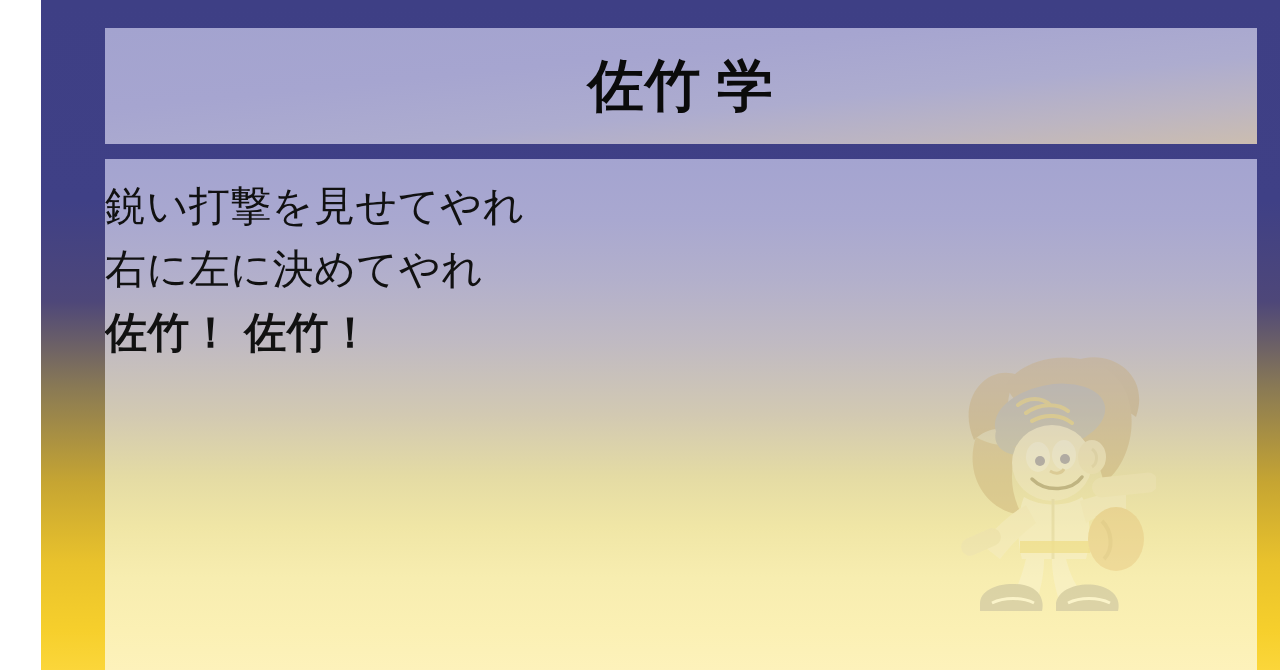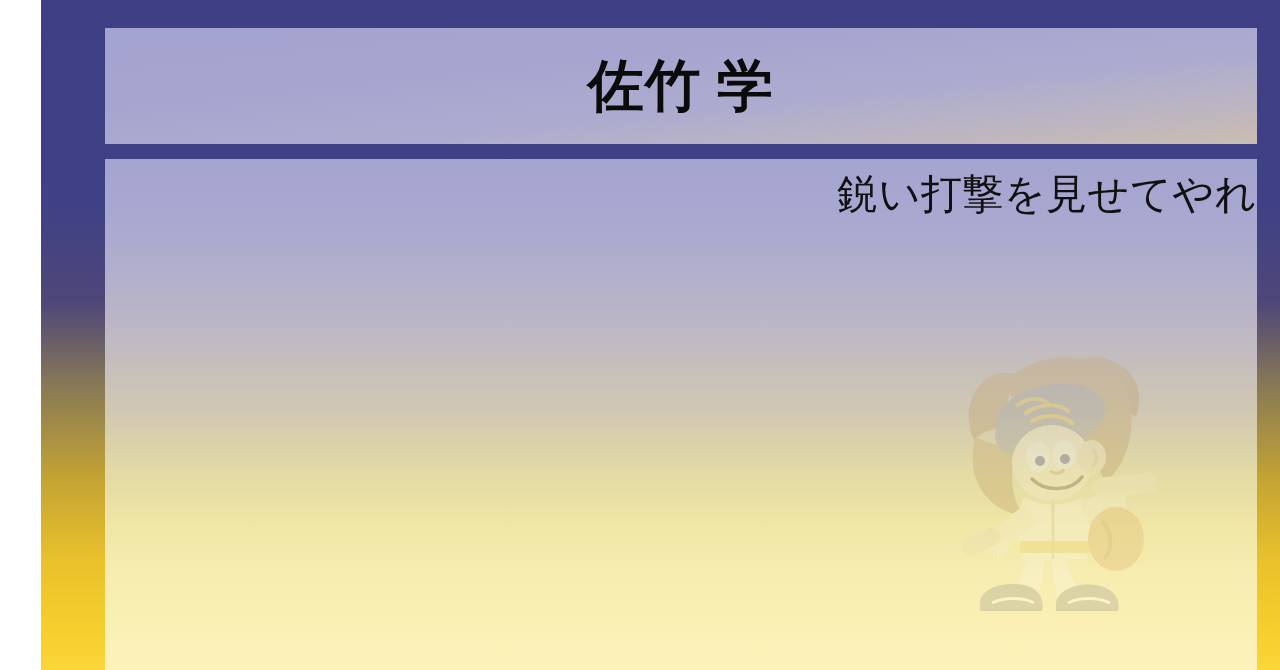--- a/index.html
+++ b/index.html
@@ -97,23 +97,23 @@
     opacity: 0.30;
     pointer-events: none;
   }
 
   
   #lyrics {
     position: absolute;
     left: 0;
     top: 0;
     width: 100%;
-    padding-top: 4px;
+    padding-top: 16px;
     box-sizing: border-box;
-    text-align: right;
+    text-align: left;
   }
 
   .lyric-line {
     display: block;
     color: #111111;
     font-size: 41px;
     line-height: 63px;
     letter-spacing: 0.01em;
     white-space: pre;
     font-weight: normal;
@@ -189,16 +189,18 @@
       <path d="M120 214 C124 230 130 242 138 250 L112 252 C108 238 106 226 106 214 Z" fill="#fbf7e6"></path>
 
       <path d="M34 258 C34 244 56 236 78 240 C96 244 98 258 96 266 L34 266 Z" fill="#9a968c"></path>
       <path d="M110 258 C112 244 134 236 154 241 C172 246 174 258 172 266 L110 266 Z" fill="#9a968c"></path>
       <path d="M46 258 C58 252 76 252 88 258" stroke="#ffffff" stroke-width="3" fill="none"></path>
       <path d="M122 258 C134 252 152 252 164 258" stroke="#ffffff" stroke-width="3" fill="none"></path>
     </svg>
 
     <div id="lyrics">
       <span class="lyric-line">鋭い打撃を見せてやれ</span>
+      <span class="lyric-line">右に左に決めてやれ</span>
+      <span class="lyric-line bold">佐竹！ 佐竹！</span>
     </div>
 
   </div>
 </div>
 
 </body></html>

